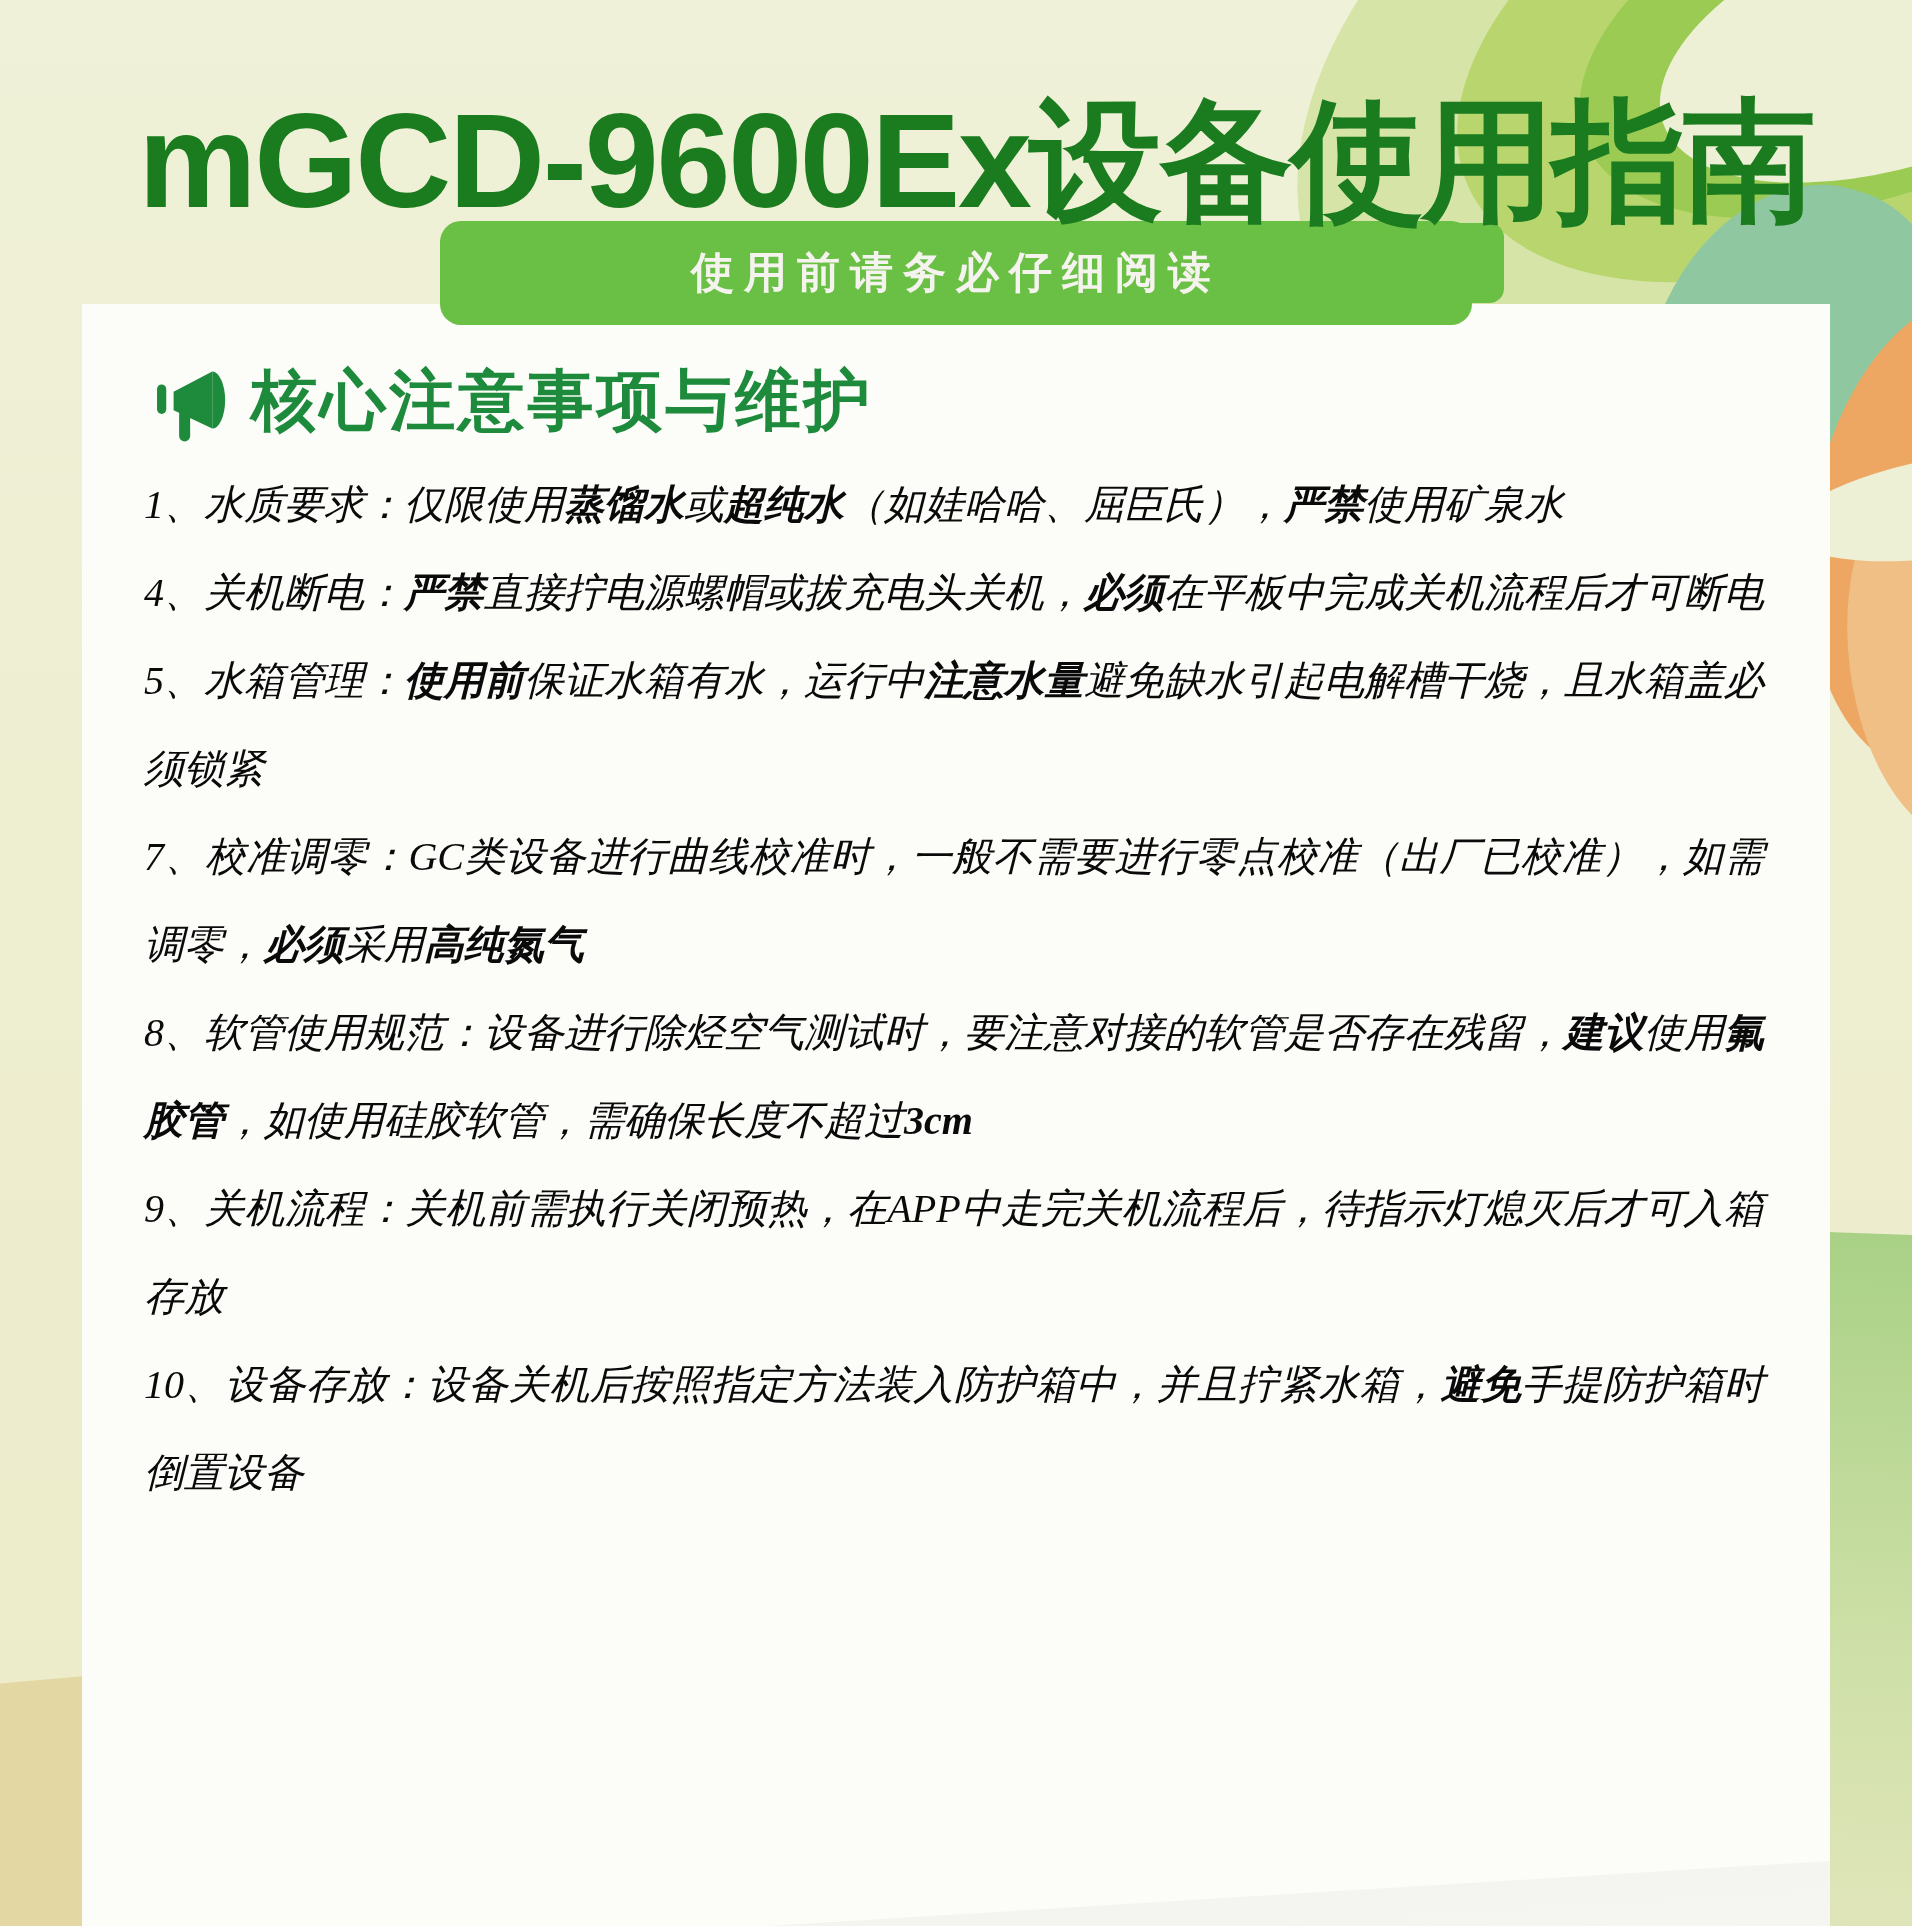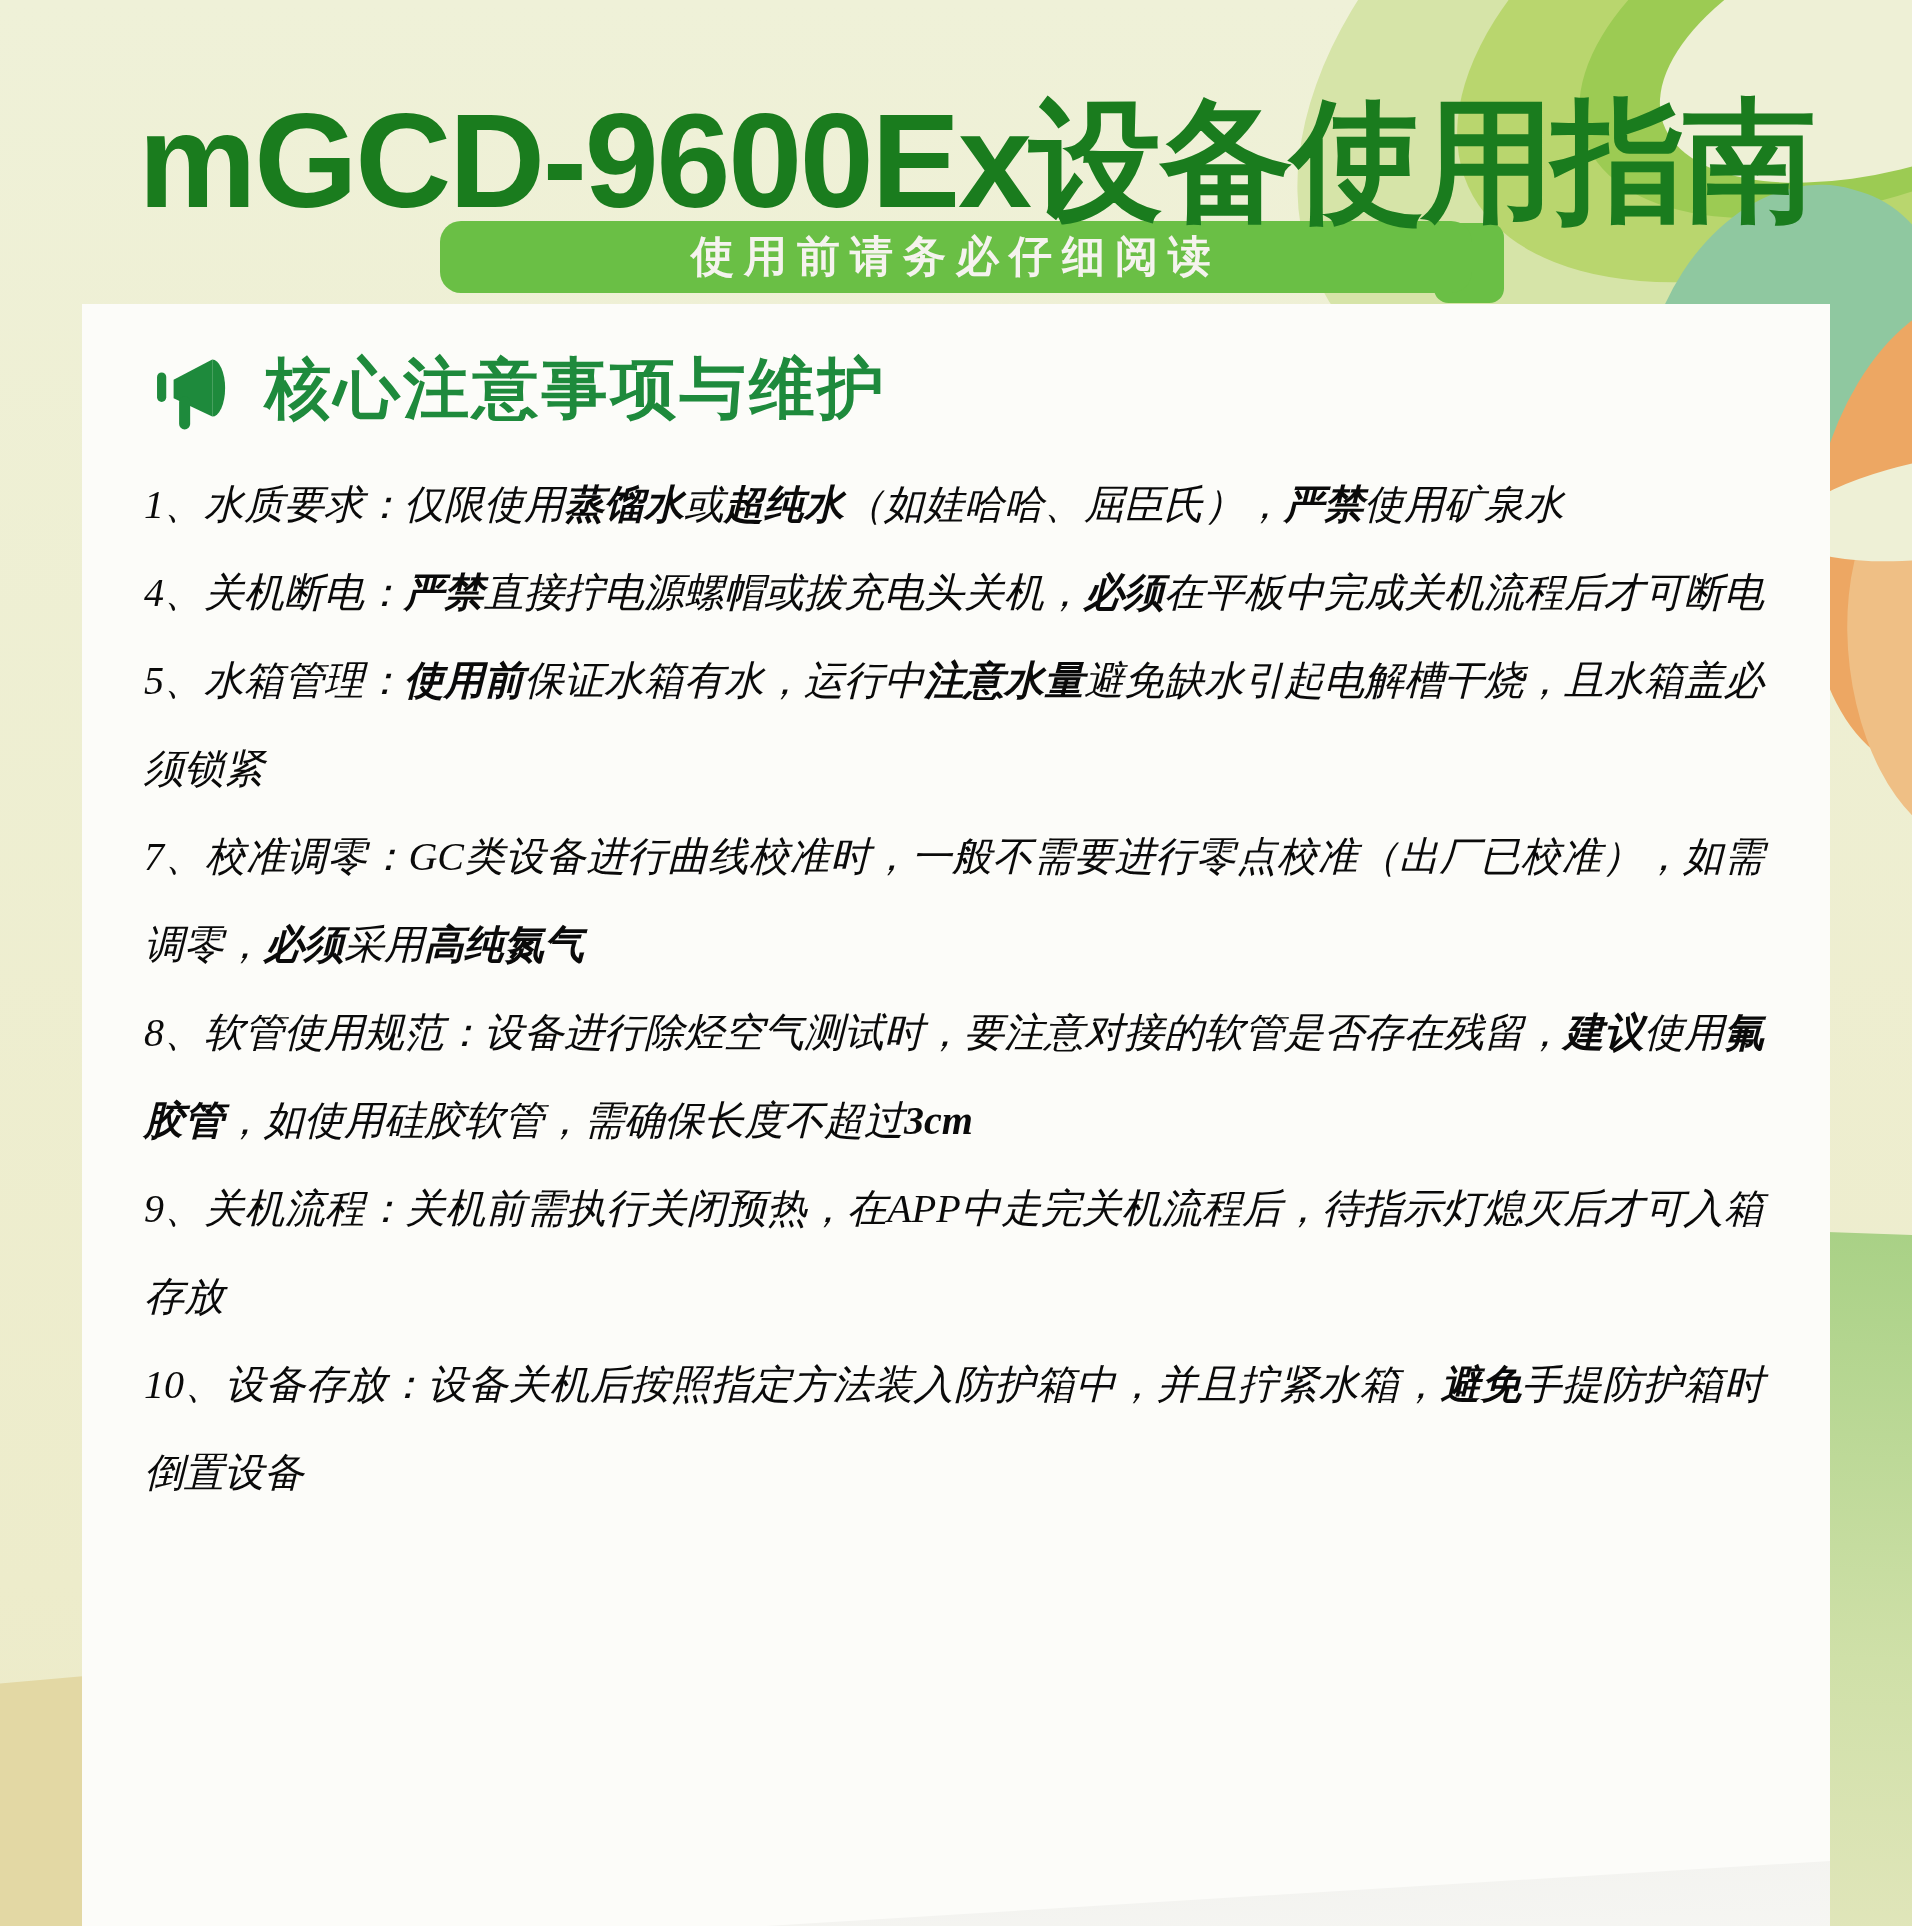--- a/index.html
+++ b/index.html
@@ -24,35 +24,35 @@
   .green-square{left:1434px;top:223px;width:70px;height:80px;background:#6abf45;border-radius:14.6px;}
   
   .title{
     left:0;top:82px;width:100%;text-align:center;
     font-family:"Liberation Sans","DejaVu Sans",sans-serif;
     font-weight:900;font-size:133px;line-height:1.2;letter-spacing:-2.3px;
     color:#1a7c1e;z-index:4;margin-left:20px;
   }
   .band{
     left:50%;top:221px;transform:translateX(-50%);
-    width:1032px;height:72px;background:#6abf45;border-radius:21px;
+    width:1032px;height:104px;background:#6abf45;border-radius:21px;
     display:flex;align-items:center;justify-content:center;z-index:3;
   }
   .band-text{
     font-family:"Liberation Sans","DejaVu Sans",sans-serif;
     font-weight:bold;font-size:43px;letter-spacing:10px;color:#f5f3ee;
   }
   
   .card{
     left:82px;top:304px;width:1748px;height:2208px;background:#fcfcf9;
     z-index:2;overflow:hidden;
   }
   .streakA{left:-116px;top:1610px;width:2003px;height:293px;background:linear-gradient(180deg,rgba(110,110,100,.06),rgba(110,110,100,0));transform:rotate(-3.5deg);}
   .section-header{
-    position:absolute;left:64px;top:39px;display:flex;align-items:center;gap:27px;
+    position:absolute;left:64px;top:51px;display:flex;align-items:center;gap:13px;
   }
   .icon-box{width:92px;height:92px;flex:0 0 auto;}
   .section-heading{
     font-family:"Liberation Sans","DejaVu Sans",sans-serif;
     font-weight:bold;font-size:66px;letter-spacing:3.1px;color:#1e8a3c;white-space:nowrap;
   }
   .notice-list{
     position:absolute;left:62px;top:157px;width:1620px;
   }
   .notice-list p{

